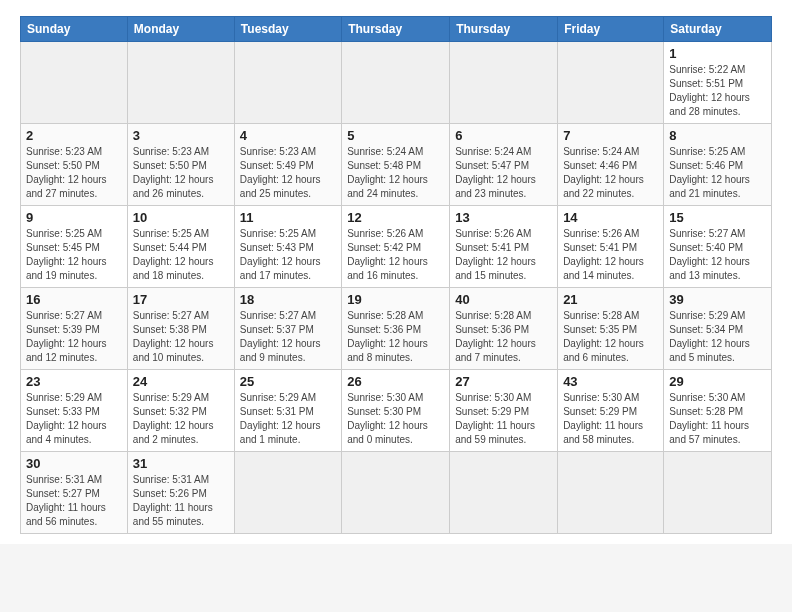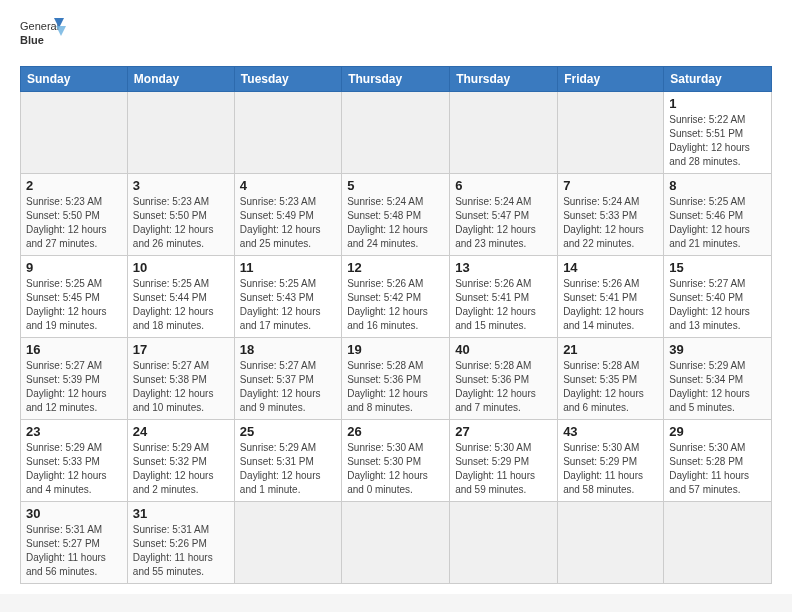--- a/index.html
+++ b/index.html
@@ -78,34 +78,20 @@
       line-height: 1.4;
     }
     .calendar tr:nth-child(even) td:not(.empty) {
       background: #fafafa;
     }
   </style>
 </head>
 <body>
 
 <div class="page">
-  <div class="header">
-    <div class="logo">
-  <svg width="50" height="42" viewBox="0 0 50 42" xmlns="http://www.w3.org/2000/svg">
-    <text x="0" y="14" font-size="11" font-weight="300" fill="#333" font-family="Arial">General</text>
-    <text x="0" y="28" font-size="11" font-weight="700" fill="#333" font-family="Arial">Blue</text>
-    <polygon points="34,2 44,2 39,12" fill="#3a7abf"></polygon>
-    <polygon points="36,10 46,10 41,20" fill="#6ab0e0" opacity="0.8"></polygon>
-  </svg>
-</div>
-    <div class="title-block">
-      <div class="month-title"></div>
-      <div class="subtitle"></div>
-    </div>
-  </div>
 
   <table class="calendar">
     <thead>
       <tr>
       <th>Sunday</th>
           <th>Monday</th>
           <th>Tuesday</th>
           <th>Thursday</th>
           <th>Thursday</th>
           <th>Friday</th>
@@ -154,21 +140,21 @@
           </td>
           <td>
             <span class="day-num">6</span>
             <div class="day-info">Sunrise: 5:24 AM
 Sunset: 5:47 PM
 Daylight: 12 hours and 23 minutes.</div>
           </td>
           <td>
             <span class="day-num">7</span>
             <div class="day-info">Sunrise: 5:24 AM
-Sunset: 5:33 PM
+Sunset: 4:46 PM
 Daylight: 12 hours and 22 minutes.</div>
           </td>
           <td>
             <span class="day-num">8</span>
             <div class="day-info">Sunrise: 5:25 AM
 Sunset: 5:46 PM
 Daylight: 12 hours and 21 minutes.</div>
           </td>
         </tr>
         <tr>

